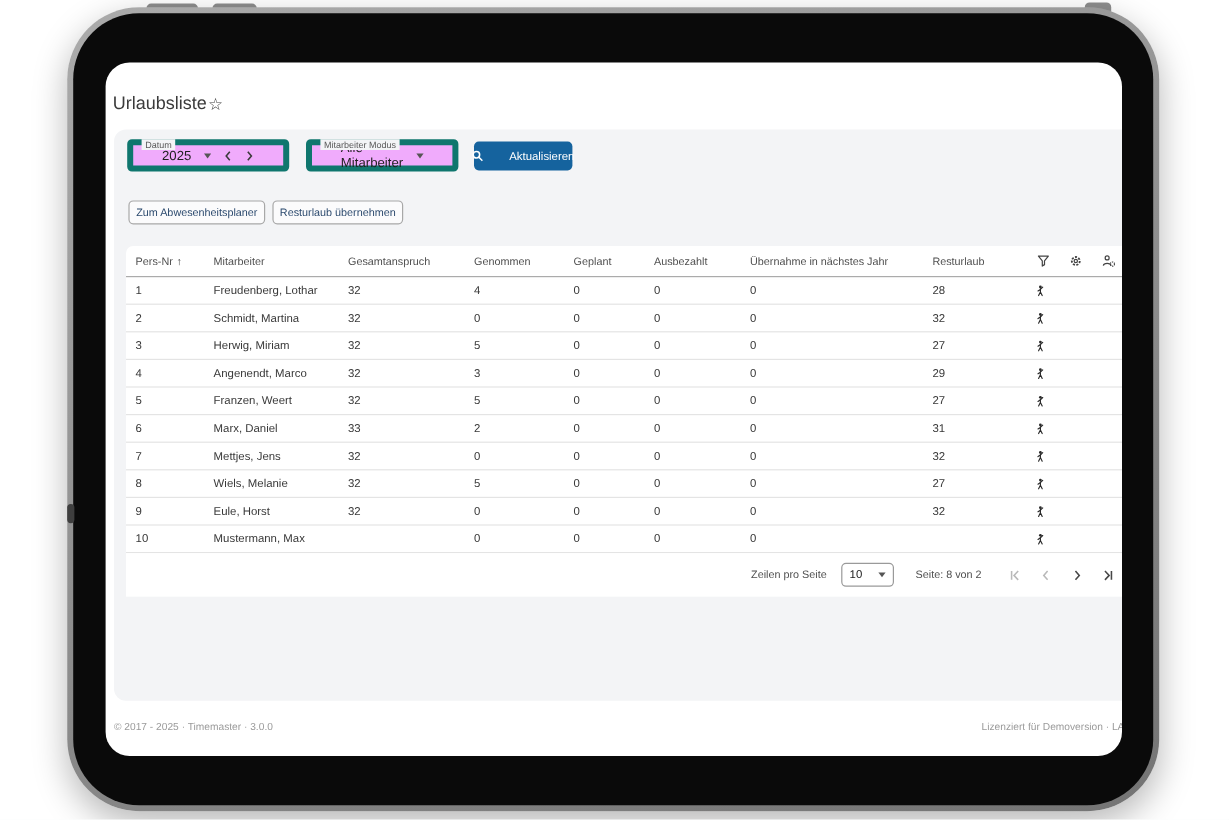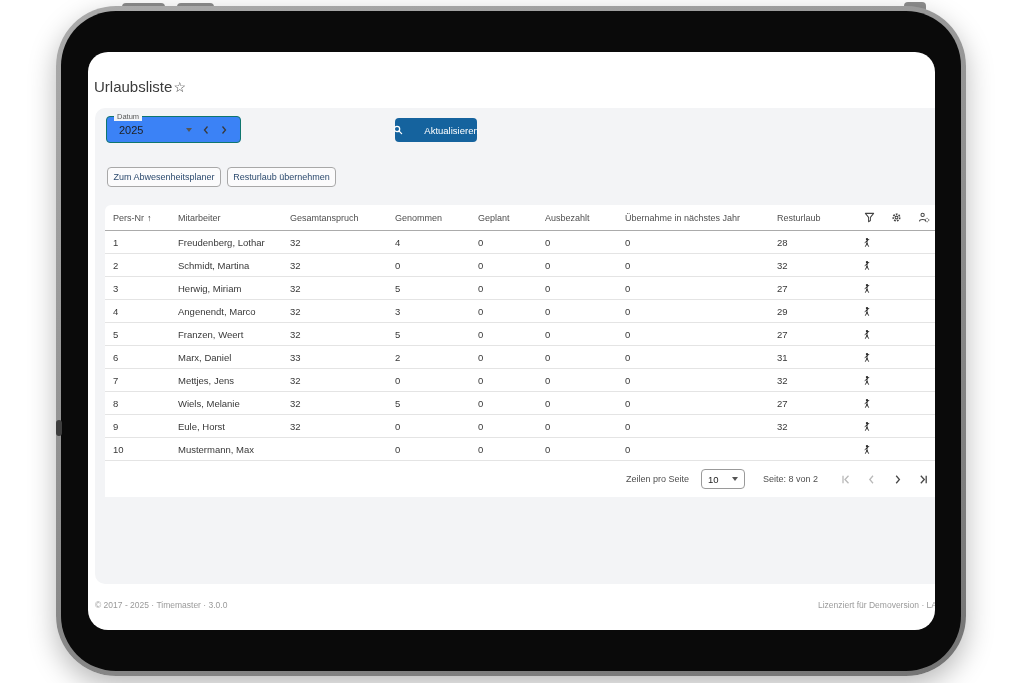--- a/index.html
+++ b/index.html
@@ -24,22 +24,22 @@
             background:#ffffff; border-radius:20px; overflow:hidden; z-index:3; }
 
   .title-row { position:absolute; left:6px; top:26px; display:flex; align-items:center; gap:1px; }
   .title-row .ttl { font-size:15px; color:#3b3b3b; }
   .title-row .star { font-size:14px; color:#3d3d3d; line-height:14px; cursor:default; }
 
   .panel { position:absolute; left:7px; top:56px; right:0; height:476px;
            background:#f3f4f6; border-radius:10px 0 0 10px; }
 
   
-  .ofield { position:absolute; border:1px solid #0f766e; border-radius:4px; height:27px;
-            display:flex; align-items:center; padding:0 12px; background:#3b82f6; }
+  .ofield { position:absolute; border:5px solid #0f766e; border-radius:4px; height:27px;
+            display:flex; align-items:center; padding:0 24px; background:#f0abfc; }
   .ofield .flabel { position:absolute; top:-5px; left:7px; font-size:7.5px; line-height:9px;
                     color:#5a5a5a; background:#f3f4f6; padding:0 3px; }
   .ofield .fval { font-size:11px; color:#1f1f1f; flex:1; }
   .f-datum { left:11px; top:8px; width:135px; }
   .f-modus { left:160px; top:8px; width:127px; }
   .caret { width:0; height:0; border-left:3.5px solid transparent;
            border-right:3.5px solid transparent; border-top:4px solid #555; }
   .stepper { display:flex; align-items:center; gap:10px; margin-left:10px; }
 
   .btn-refresh { position:absolute; left:300px; top:10px; width:82px; height:24px;
@@ -113,20 +113,25 @@
               </svg>
           </span>
           <span>
             <svg viewBox="0 0 8 10" width="8" height="10">
                 <path d="M2.5 1.5 L5.5 5 L2.5 8.5" fill="none" stroke="#3a3a3a" stroke-width="1.3"></path>
               </svg>
           </span>
         </span>
       </div>
 
+      <div class="ofield f-modus">
+        <span class="flabel">Mitarbeiter Modus</span>
+        <span class="fval">Alle Mitarbeiter</span>
+        <span class="caret"></span>
+      </div>
 
       <div class="btn-refresh">
         <span>
           <svg viewBox="0 0 10 10" width="10" height="10">
               <circle cx="4" cy="4" r="2.7" fill="none" stroke="#fff" stroke-width="1.3"></circle>
               <path d="M6.1 6.1 L8.6 8.6" stroke="#fff" stroke-width="1.3" stroke-linecap="round"></path>
             </svg>
         </span>
         <span>Aktualisieren</span>
       </div>

